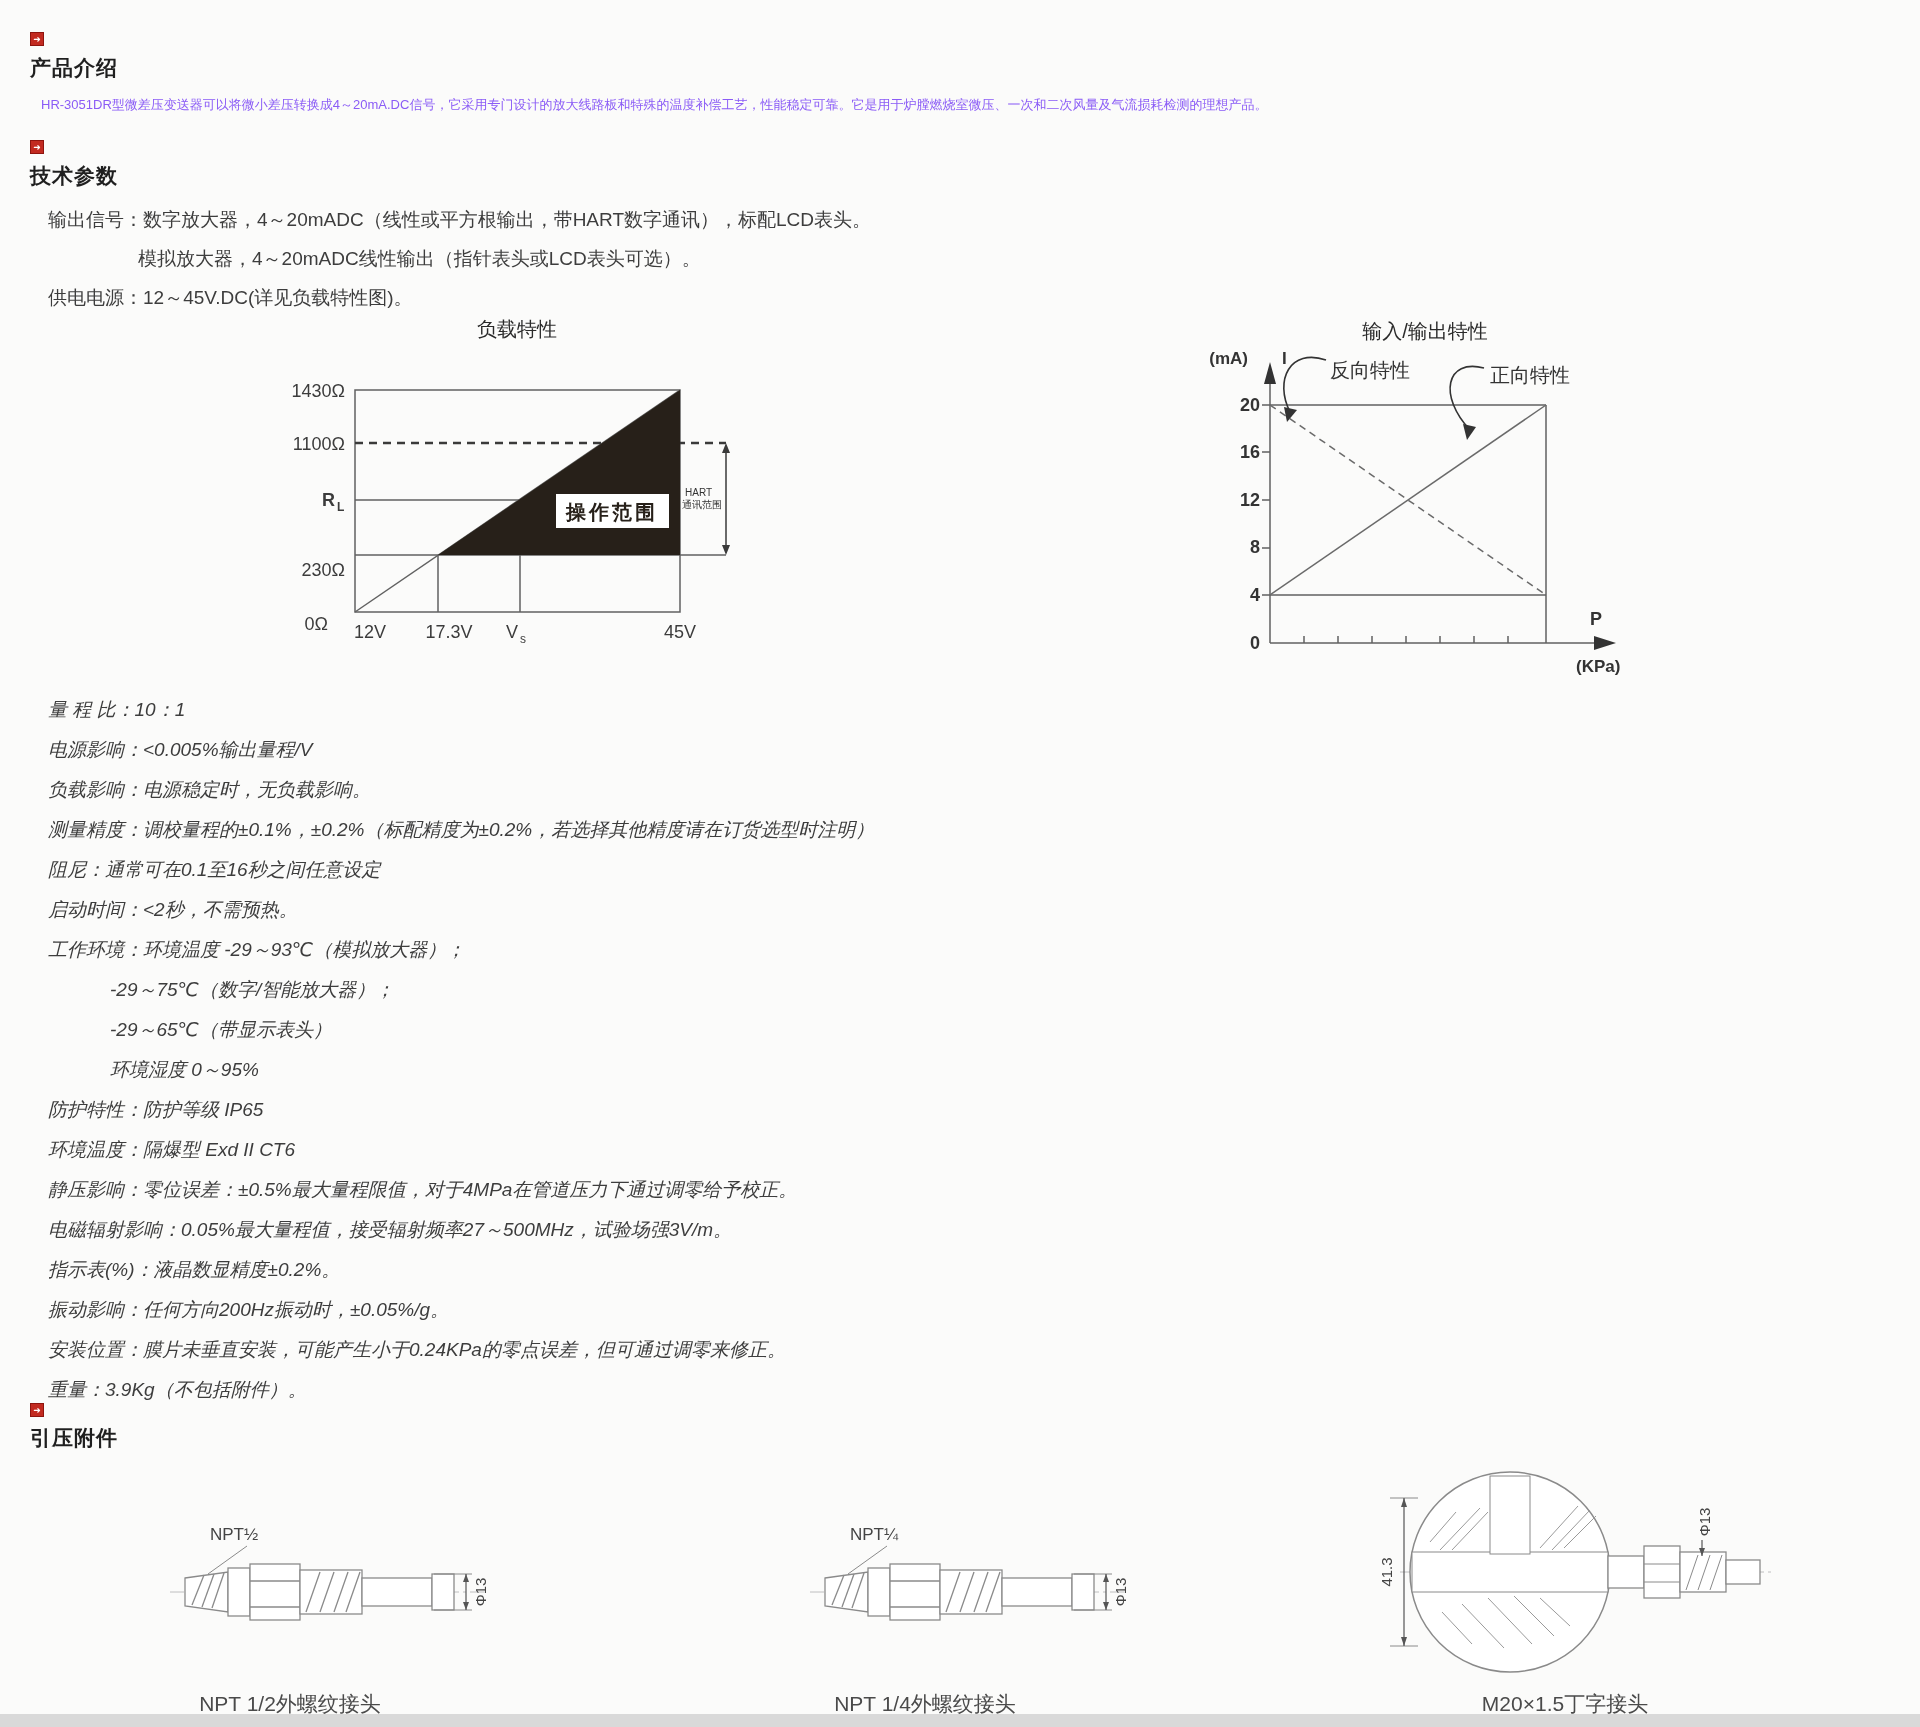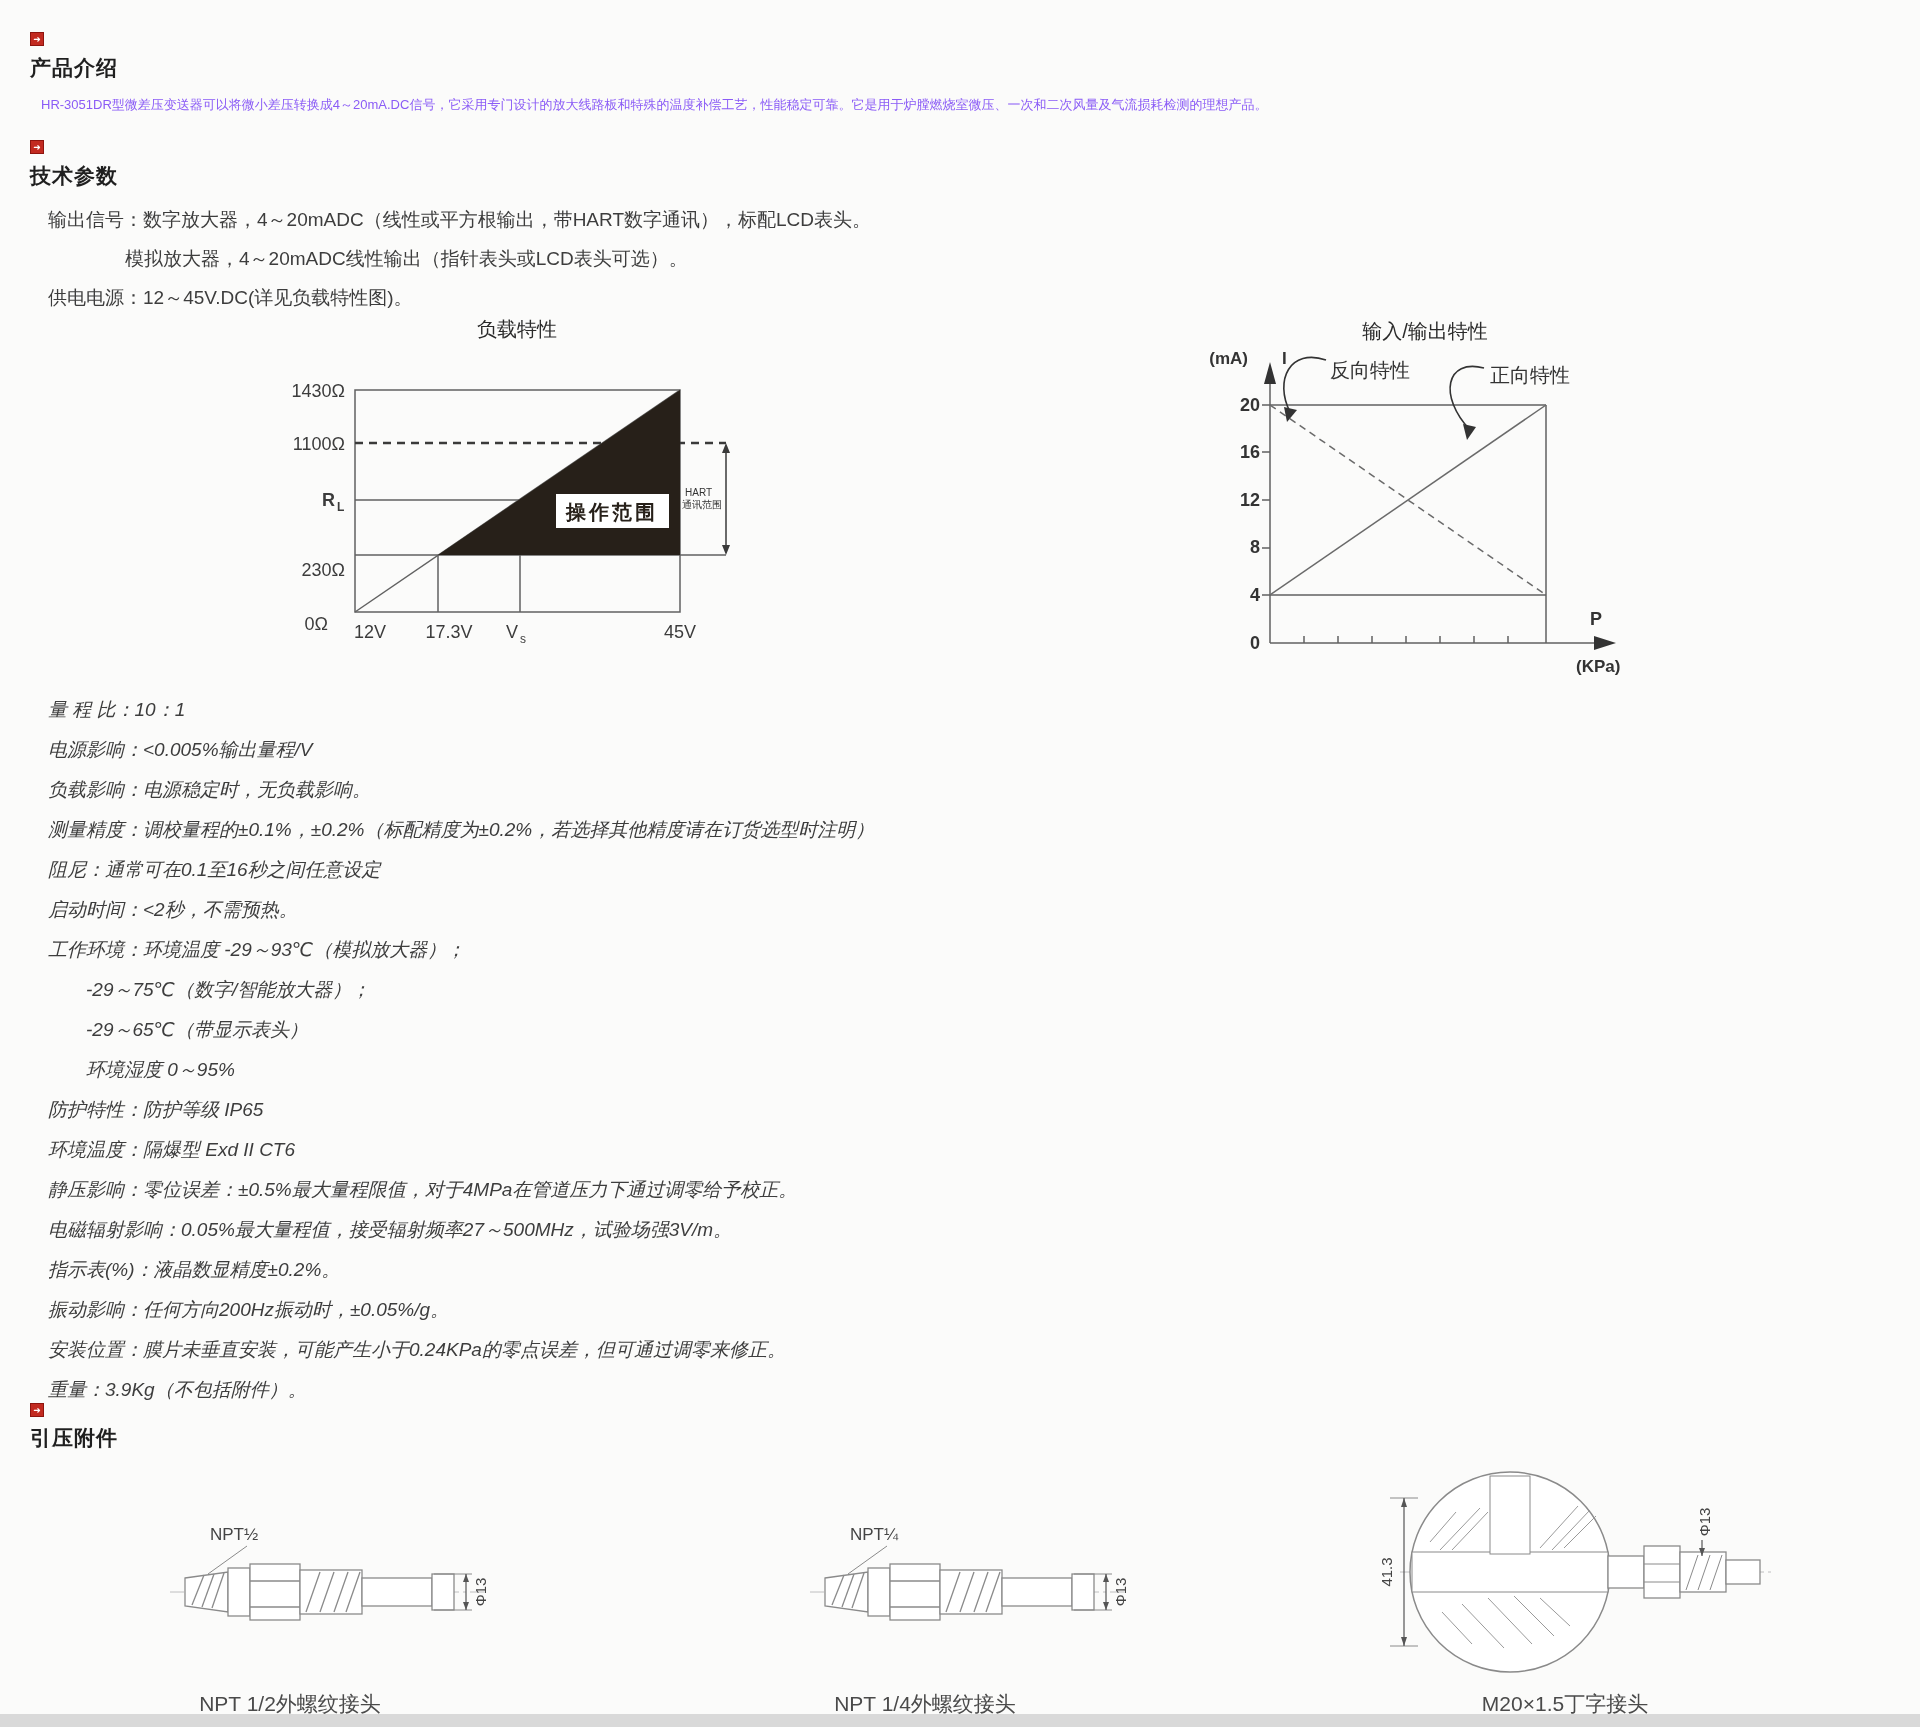--- a/index.html
+++ b/index.html
@@ -6,38 +6,38 @@
   .page{position:relative;width:1920px;height:1727px;overflow:hidden;
         font-family:"Liberation Sans","DejaVu Sans",sans-serif;color:#3d3d3d;background:#fbfbfa;}
   .abs{position:absolute;}
   .bullet{position:absolute;left:30px;width:14px;height:14px;background:#c22a20;border:1px solid #8e140e;
           color:#fff;font-size:9px;line-height:13px;text-align:center;box-sizing:border-box;}
   .h{position:absolute;left:30px;font-size:21px;font-weight:bold;color:#1f1f1f;letter-spacing:1px;}
   .para{position:absolute;left:41px;font-size:13px;color:#8b5cf6;white-space:nowrap;}
   .tline{position:absolute;font-size:19px;color:#3d3d3d;white-space:nowrap;}
   .specs{position:absolute;left:48px;top:690px;font-style:italic;}
   .spec{height:40px;line-height:40px;font-size:19px;color:#3d3d3d;white-space:nowrap;}
-  .spec.ind{margin-left:38px;}
+  .spec.ind{margin-left:62px;}
   .cap{position:absolute;top:1690px;width:260px;text-align:center;font-size:21px;color:#4a4a4a;white-space:nowrap;}
   .footer-strip{position:absolute;left:0;top:1714px;width:1920px;height:13px;background:#d9d9d9;}
   svg text{font-family:"Liberation Sans","DejaVu Sans",sans-serif;}
 </style>
 </head>
 <body>
 
 <div class="page">
 
   <span class="bullet" style="top:32px">➜</span>
   <div class="h" style="top:54px">产品介绍</div>
   <div class="para" style="top:96px">HR-3051DR型微差压变送器可以将微小差压转换成4～20mA.DC信号，它采用专门设计的放大线路板和特殊的温度补偿工艺，性能稳定可靠。它是用于炉膛燃烧室微压、一次和二次风量及气流损耗检测的理想产品。</div>
 
   <span class="bullet" style="top:140px">➜</span>
   <div class="h" style="top:162px">技术参数</div>
   <div class="tline" style="top:207px;left:48px">输出信号：数字放大器，4～20mADC（线性或平方根输出，带HART数字通讯），标配LCD表头。</div>
-  <div class="tline" style="top:246px;left:125px">模拟放大器，4～20mADC线性输出（指针表头或LCD表头可选）。</div>
+  <div class="tline" style="top:246px;left:138px">模拟放大器，4～20mADC线性输出（指针表头或LCD表头可选）。</div>
   <div class="tline" style="top:285px;left:48px">供电电源：12～45V.DC(详见负载特性图)。</div>
 
   <svg class="abs" style="left:230px;top:300px" width="540" height="360" viewBox="0 0 540 360">
     <text x="287" y="36" text-anchor="middle" font-size="20" fill="#2a2a2a">负载特性</text>
 
     <g stroke="#616161" stroke-width="1.5" fill="none">
       <rect x="125" y="90" width="325" height="222"></rect>
       <line x1="125" y1="200" x2="290" y2="200"></line>
       <line x1="125" y1="255" x2="496" y2="255"></line>
       <line x1="208" y1="255" x2="208" y2="312"></line>

